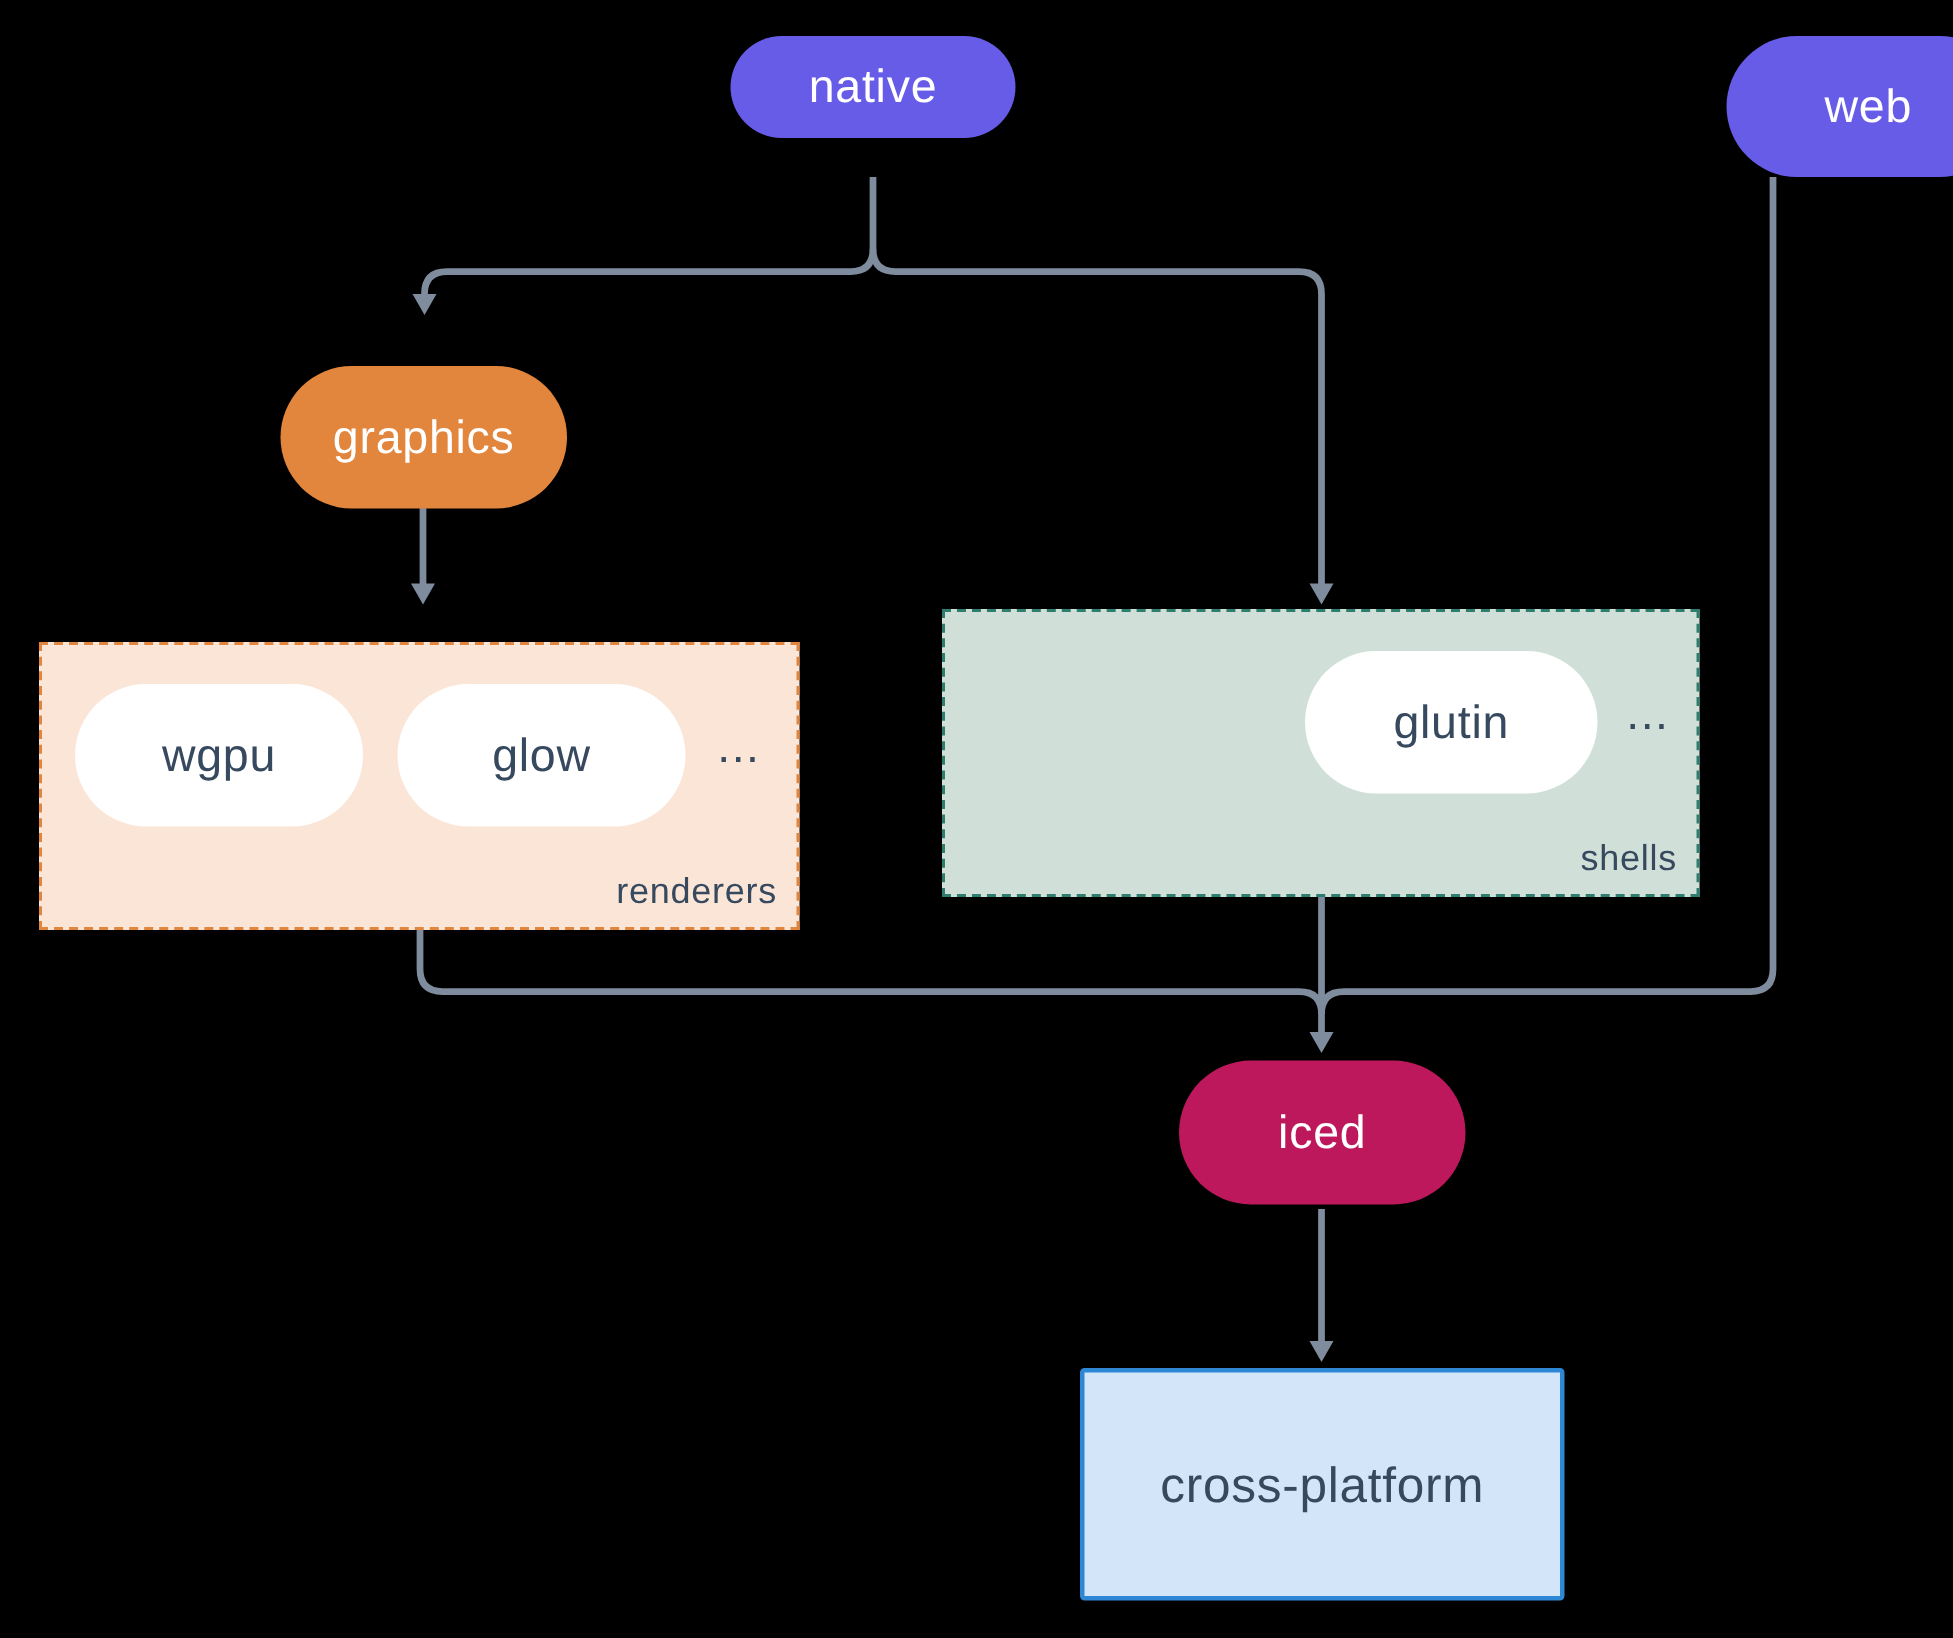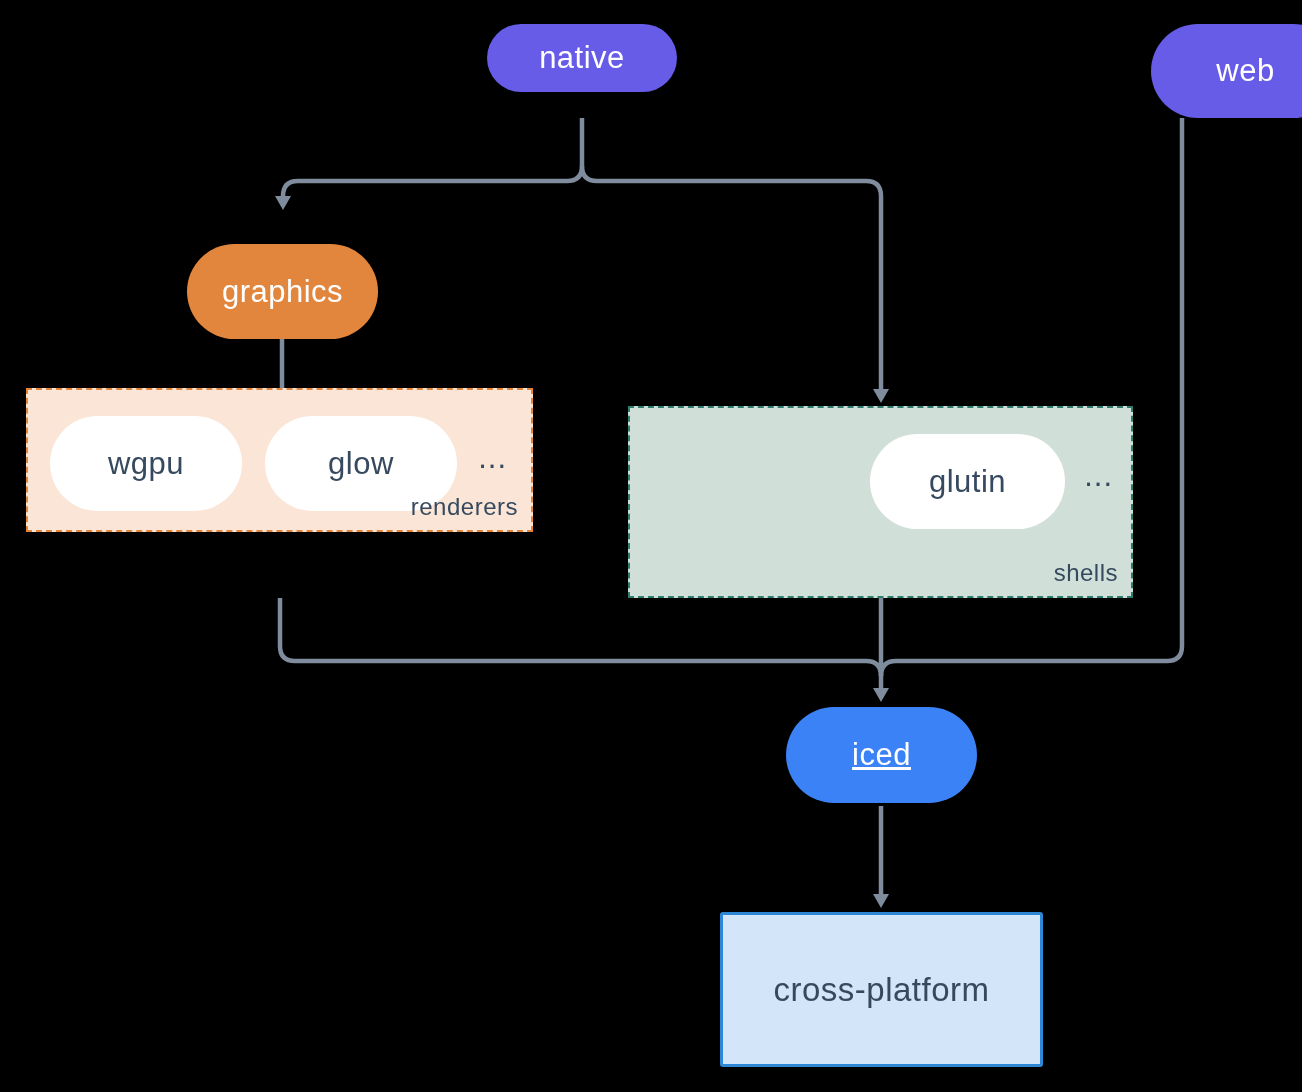--- a/index.html
+++ b/index.html
@@ -17,21 +17,21 @@
     display: flex;
     align-items: center;
     justify-content: center;
     border-radius: 999px;
     font-size: 31px;
     letter-spacing: 0.5px;
     color: #ffffff;
   }
   .pill.platform { background: #675ce8; }
   .pill.graphics { background: #e2863d; }
-  .pill.iced     { background: #3b82f6; text-decoration: underline; }
+  .pill.iced     { background: #be185d; }
   .pill.white    { background: #ffffff; color: #36495e; }
 
   .group {
     position: absolute;
     box-sizing: border-box;
     border-width: 2.5px;
     border-style: dashed;
   }
   .group.renderers { background: #fbe5d6; border-color: #e2863d; }
   .group.shells    { background: #d0e0d8; border-color: #2e7d6e; }
@@ -93,21 +93,21 @@
       <path d="M 881 806 L 881 897" marker-end="url(#arrow)"></path>
     </g>
   </svg>
 
   <div class="pill platform" style="left:487px; top:24px; width:190px; height:68px;">native</div>
 
   <div class="pill platform" style="left:1151px; top:24px; width:189px; height:94px;">web</div>
 
   <div class="pill graphics" style="left:187px; top:217px; width:191px; height:95px;margin-top:27px;">graphics</div>
 
-  <div class="group renderers" style="left:26px; top:388px; width:507px; height:144px;padding-left:15px;">
+  <div class="group renderers" style="left:26px; top:428px; width:507px; height:192px;padding-left:15px;">
     <div class="pill white" style="left:22px; top:26px; width:192px; height:95px;">wgpu</div>
     <div class="pill white" style="left:237px; top:26px; width:192px; height:95px;">glow</div>
     <span class="more" style="right:24px;">...</span>
     <span class="group-label">renderers</span>
   </div>
 
   <div class="group shells" style="left:628px; top:406px; width:505px; height:192px;">
     <div class="pill white" style="left:240px; top:26px; width:195px; height:95px;">glutin</div>
     <span class="more" style="right:18px;">...</span>
     <span class="group-label">shells</span>

